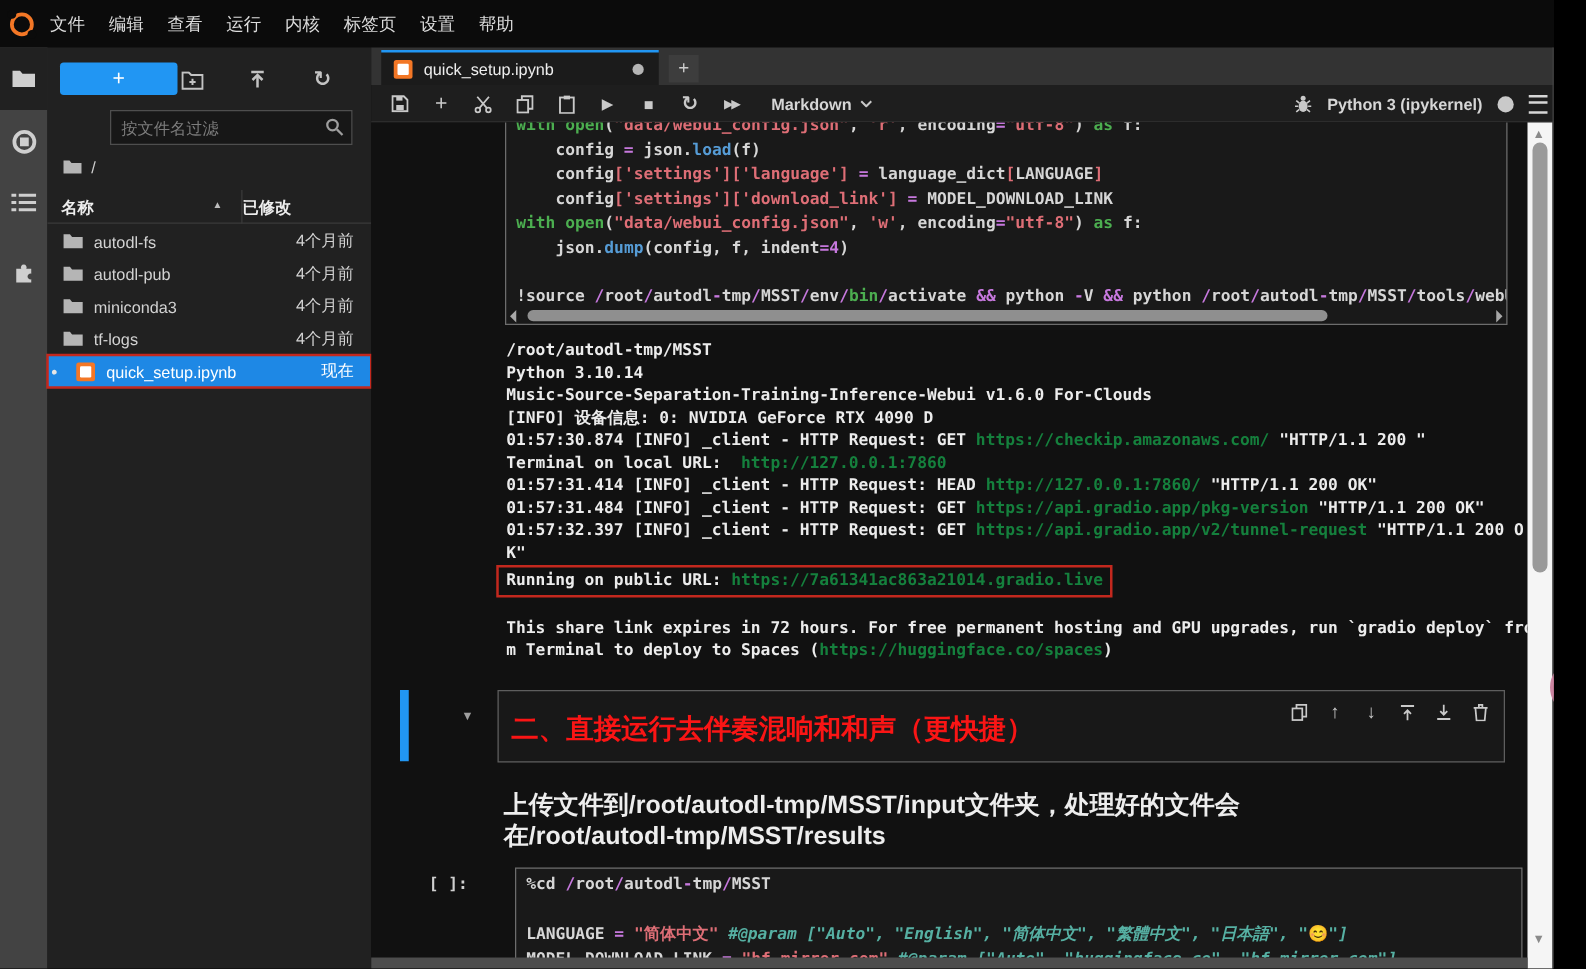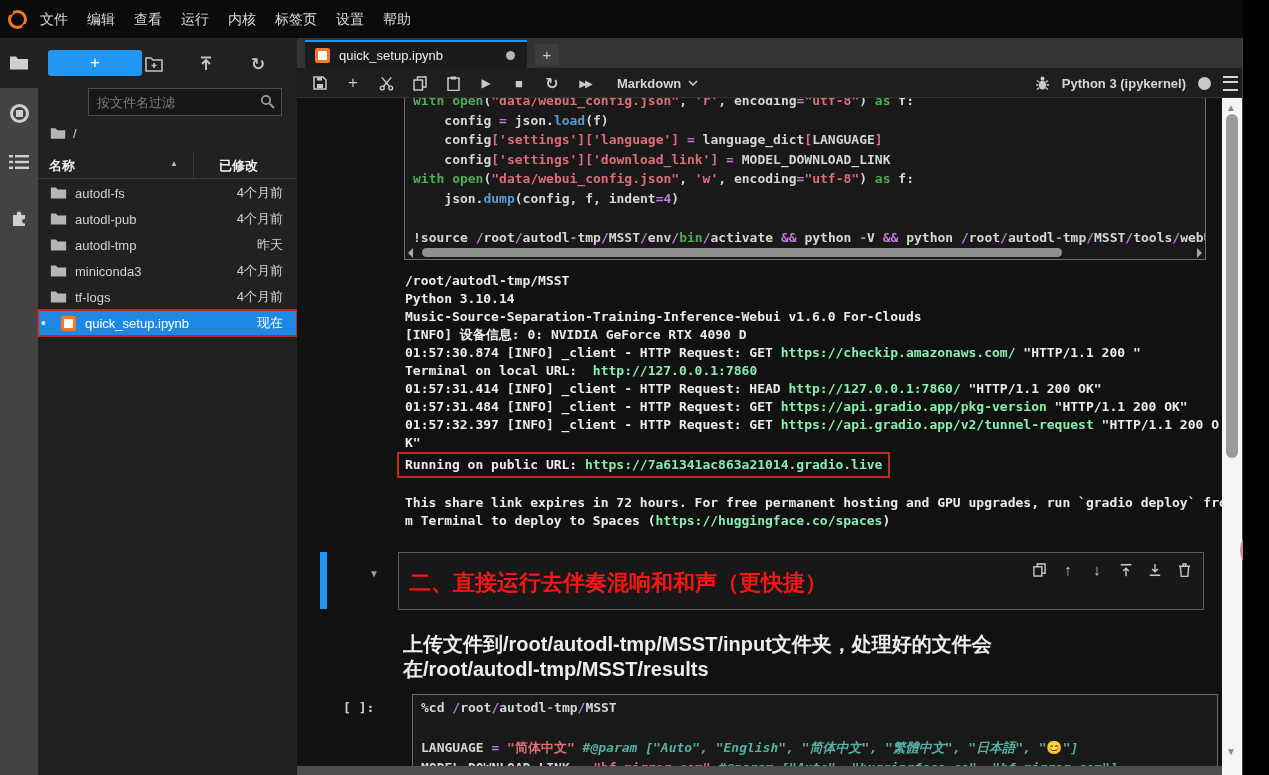--- a/index.html
+++ b/index.html
@@ -31,21 +31,21 @@
   #filter-box{position:absolute;left:6px;top:50px;width:238px;height:28px;box-sizing:border-box;padding-left:44px;}
   #filter-input{width:100%;height:100%;background:#171717;border:1px solid #4e4e4e;color:#bdbdbd;
     font-size:13px;padding:0 28px 0 8px;box-sizing:border-box;outline:none;}
   #filter-input::placeholder{color:#7c7c7c;}
   #filter-search-icon{position:absolute;right:7px;top:6px;color:#9e9e9e;}
   #breadcrumb{position:absolute;left:12px;top:88px;display:flex;align-items:center;gap:7px;color:#cfcfcf;font-size:13px;}
   #list-header{position:absolute;left:0;top:114px;width:259px;height:27px;border-bottom:1px solid #3a3a3a;box-sizing:border-box;}
   #col-name{position:absolute;left:11px;top:5px;color:#ededed;font-size:13px;font-weight:bold;}
   #col-sort{position:absolute;left:132px;top:7px;color:#bdbdbd;font-size:8px;}
   #col-mod{position:absolute;left:155px;top:0;width:104px;height:27px;border-left:1px solid #3a3a3a;box-sizing:border-box;
-    color:#ededed;font-size:13px;font-weight:bold;text-align:center;padding:5px 14px 12px 0;}
+    color:#ededed;font-size:13px;font-weight:bold;text-align:left;padding:5px 14px 12px 0;}
   #filelist{position:absolute;left:0;top:142px;width:259px;text-align:right;}
   .frow{position:relative;height:26px;display:flex;align-items:center;color:#d2d2d2;font-size:13px;}
   .frow .ficon{margin-left:11px;width:18px;display:flex;justify-content:center;}
   .frow .fname{margin-left:8px;white-space:nowrap;}
   .frow .fmod{position:absolute;right:14px;}
   .frow.sel{background:#1e88e5;color:#fff;outline:2px solid #c3281e;outline-offset:-1px;}
   .frow .dirty{position:absolute;left:3px;font-size:14px;color:#e6e6e6;}
   .frow.sel .ficon{margin-left:21px;}
   .nbicon{width:15px;height:15px;background:#f37726;border-radius:2px;position:relative;}
   .nbicon::after{content:"";position:absolute;left:3px;top:3px;width:9px;height:9px;background:#fff;border-radius:1px;}
@@ -71,21 +71,21 @@
   .burger{width:15px;height:11px;border-top:2px solid #d6d6d6;border-bottom:2px solid #d6d6d6;position:relative;}
   .burger::after{content:"";position:absolute;left:0;top:3px;width:15px;height:2px;background:#d6d6d6;}
 
   
   #content{position:absolute;left:297px;top:98px;width:925px;height:669px;background:#111;overflow:hidden;}
   .codecell{position:absolute;background:#191919;border:1px solid #6d6d6d;box-sizing:border-box;overflow:hidden;}
   #cell1{left:107px;top:-10px;width:802px;height:172px;}
   .code{padding:2px 8px;font-family:"DejaVu Sans Mono",monospace;font-size:13px;font-weight:bold;line-height:19.5px;white-space:pre;}
   .cl{white-space:pre;}
   .k{color:#4cae50}.s{color:#de6e76}.o{color:#c678dd}.v{color:#c678dd}.f{color:#569cd6}
-  .n{color:#d6d6d6}.w{color:#ececec}.a{color:#86efac}.c{color:#56b0a3;font-style:italic}.e{font-style:normal}
+  .n{color:#d6d6d6}.w{color:#ececec}.a{color:#15803d}.c{color:#56b0a3;font-style:italic}.e{font-style:normal}
   #hscroll1{position:absolute;left:3px;right:3px;bottom:1px;height:12px;}
   .tri-l{position:absolute;left:0;top:2px;width:0;height:0;border:5px solid transparent;border-right-color:#a8a8a8;border-left:none;}
   .tri-r{position:absolute;right:0;top:2px;width:0;height:0;border:5px solid transparent;border-left-color:#a8a8a8;border-right:none;}
   #hthumb1{position:absolute;left:14px;top:2px;width:640px;height:9px;background:#8f8f8f;border-radius:5px;}
   #output{position:absolute;left:108px;top:174px;font-family:"DejaVu Sans Mono",monospace;font-size:13px;font-weight:bold;line-height:18px;color:#ececec;}
   .out .cl{min-height:18px;}
   #urlbox{border:2px solid #c3281e;padding:2px 6px;margin-left:-8px;width:fit-content;white-space:pre;}
   #share{margin-top:16px;}
   #collapser{position:absolute;left:23px;top:454px;width:7px;height:57px;background:#2196f3;}
   #md-caret{position:absolute;left:72px;top:470px;color:#9e9e9e;font-size:10px;}
@@ -221,29 +221,20 @@
           </span>
           <span class="fname">autodl-pub</span>
           <span class="fmod">4个月前</span>
         </div>
         <div class="frow">
           <span class="ficon">
             <svg width="17" height="14" viewBox="0 0 20 16">
               <path d="M1 1.5h6l2 2.5h10v10.5H1z" fill="#b5b5b5"></path>
             </svg>
           </span>
-          <span class="fname">autodl-tmp</span>
-          <span class="fmod">昨天</span>
-        </div>
-        <div class="frow">
-          <span class="ficon">
-            <svg width="17" height="14" viewBox="0 0 20 16">
-              <path d="M1 1.5h6l2 2.5h10v10.5H1z" fill="#b5b5b5"></path>
-            </svg>
-          </span>
           <span class="fname">miniconda3</span>
           <span class="fmod">4个月前</span>
         </div>
         <div class="frow">
           <span class="ficon">
             <svg width="17" height="14" viewBox="0 0 20 16">
               <path d="M1 1.5h6l2 2.5h10v10.5H1z" fill="#b5b5b5"></path>
             </svg>
           </span>
           <span class="fname">tf-logs</span>

